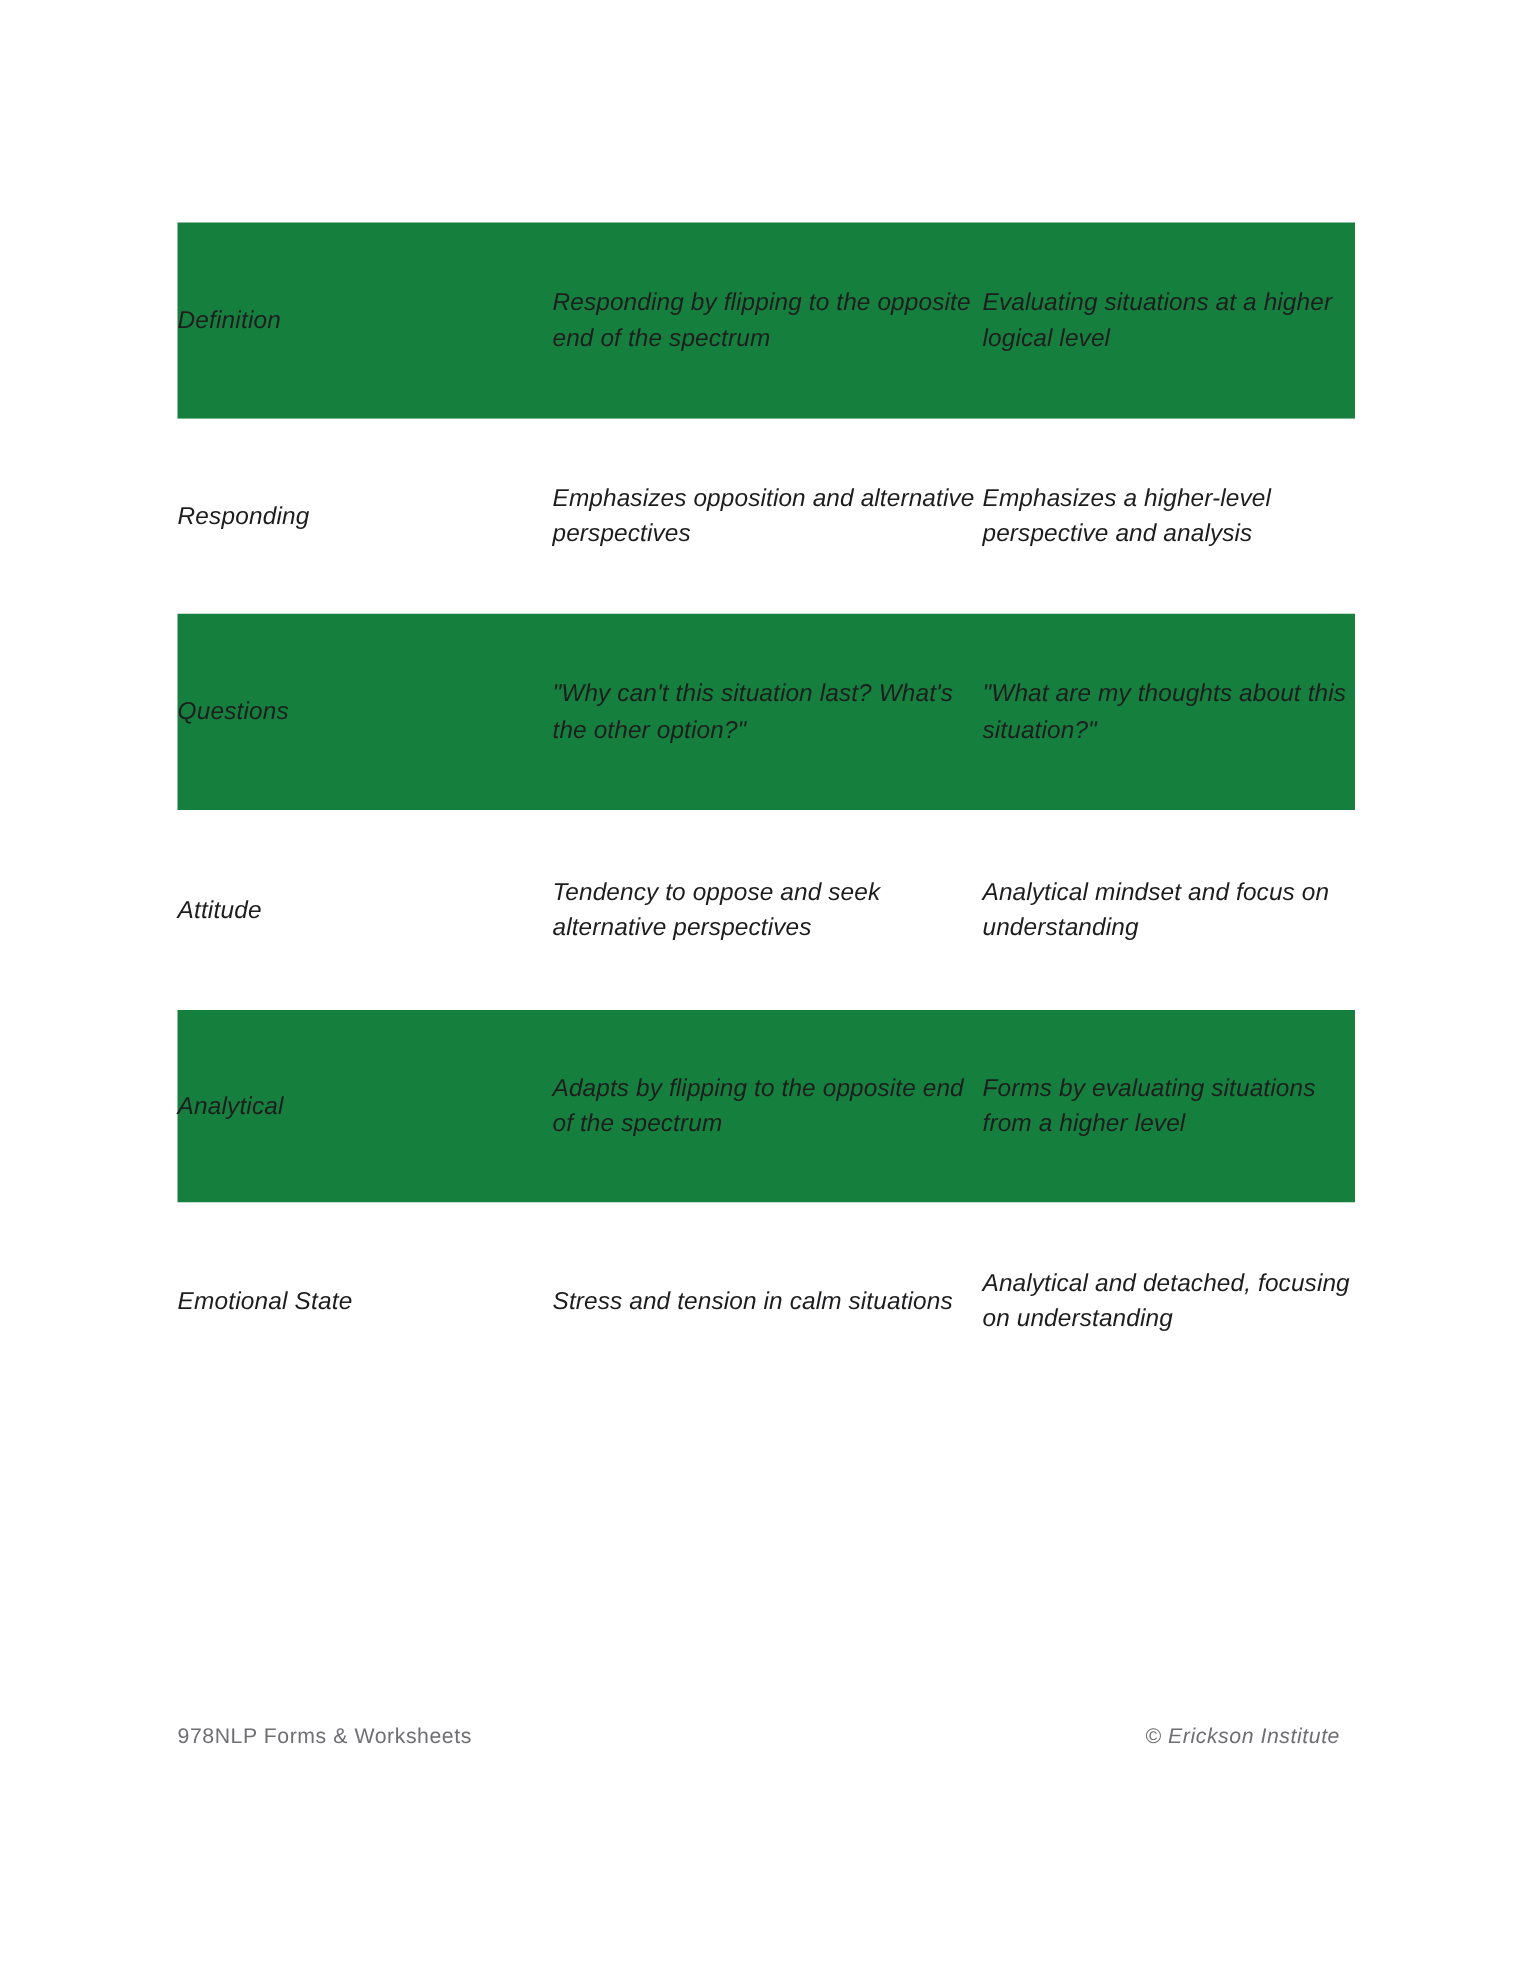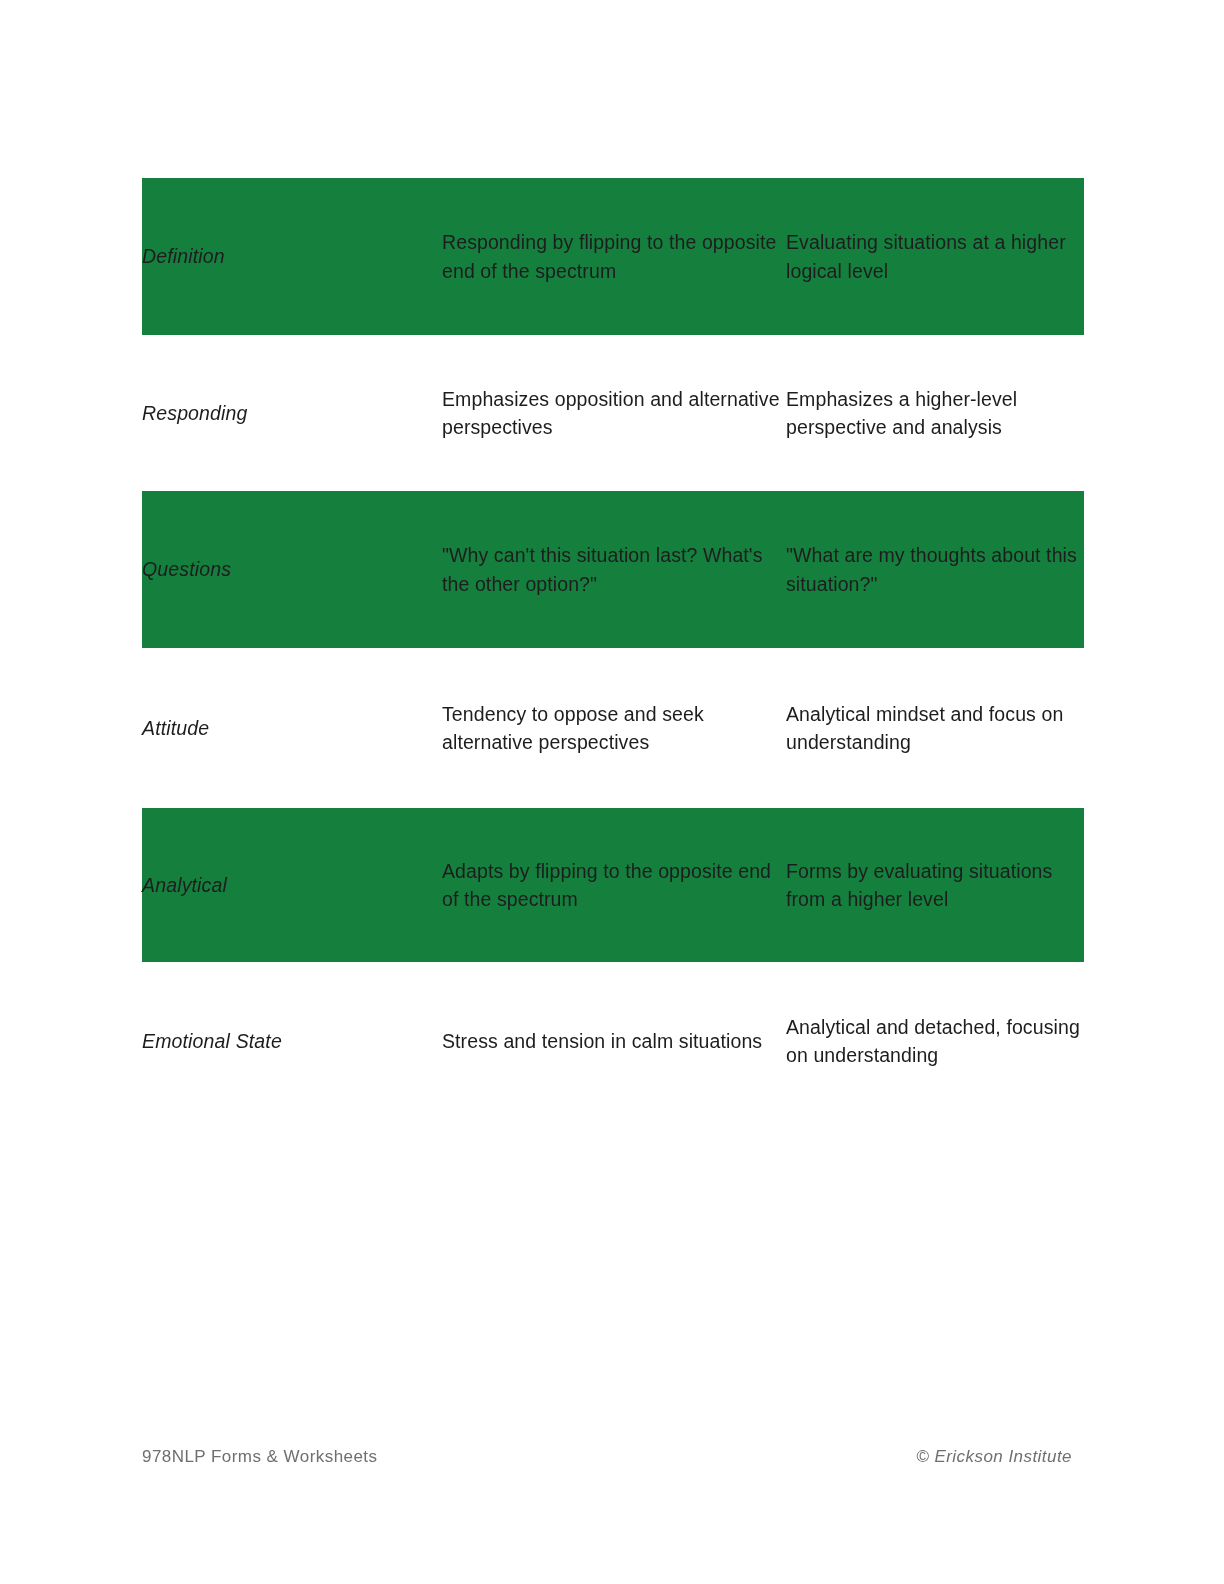--- a/index.html
+++ b/index.html
@@ -51,20 +51,21 @@
   .cell-label {
     font-style: italic;
     font-size: 19.5px;
     line-height: 1.45;
     color: #1d1d1f;
     letter-spacing: 0.15px;
     padding: 0 18px 0 24px;
   }
 
   .cell-text {
+    font-style: italic;
     font-size: 19.5px;
     line-height: 1.45;
     color: #1d1d1f;
     letter-spacing: 0.1px;
     padding: 0 26px 0 0;
   }
 
   .cell-text.col-meta  { padding-left: 2px; }
   .cell-text.col-level { padding-left: 2px; }
 
@@ -73,21 +74,21 @@
   .row-h-156 td { height: 156px; }
   .row-h-157b td { height: 157px; }
   .row-h-160 td { height: 160px; }
   .row-h-154 td { height: 154px; }
   .row-h-158 td { height: 158px; }
 
   
   .page-footer {
     position: absolute;
     left: 142px;
-    top: 1447px;
+    top: 1379px;
     width: 930px;
     display: flex;
     align-items: baseline;
     justify-content: space-between;
     font-size: 17px;
     color: #6e6e73;
     letter-spacing: 0.45px;
     font-family: "Liberation Sans", sans-serif;
   }
   .footer-left   { flex: 0 0 auto; text-align: left; }

